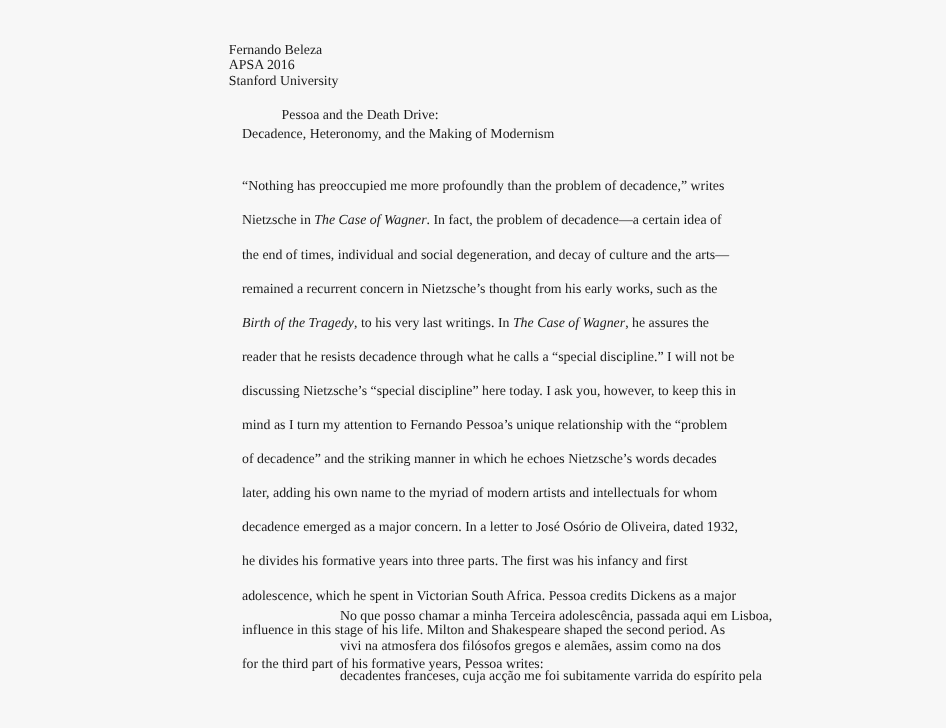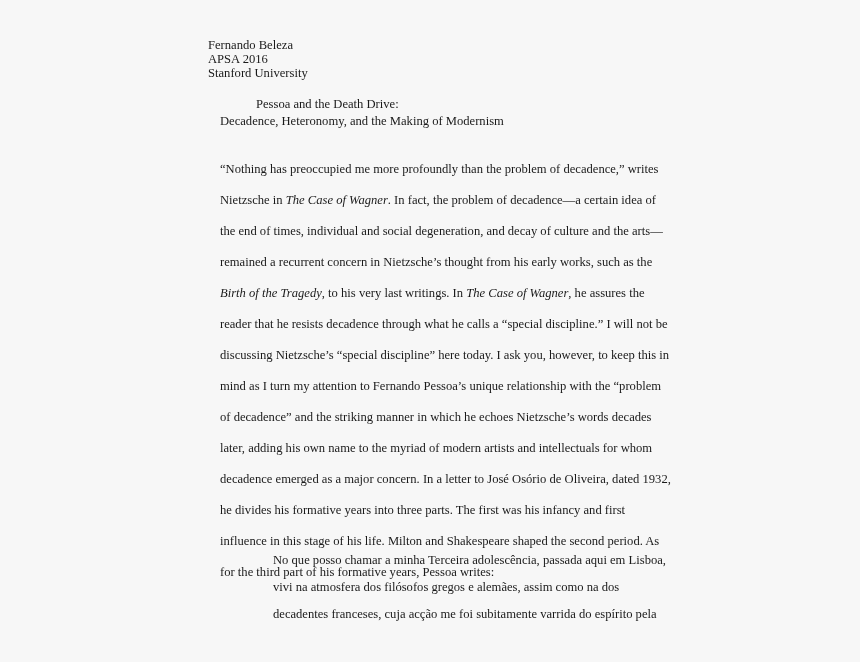--- a/index.html
+++ b/index.html
@@ -49,20 +49,21 @@
       position: absolute;
       left: 273px;
       top: 551px;
       width: 370px;
     }
     .qline {
       display: block;
       white-space: nowrap;
       height: 27px;
       line-height: 18px;
+      margin-left: 36px;
     }
     i { font-style: italic; }
   </style>
 </head>
 <body>
 
 <div class="header-block">
   <span class="header-line">Fernando Beleza</span>
   <span class="header-line">APSA 2016</span>
   <span class="header-line">Stanford University</span>
@@ -79,20 +80,21 @@
   <span class="line"><span>the end of times, individual and social degeneration, and decay of culture and the arts—</span></span>
   <span class="line"><span>remained a recurrent concern in Nietzsche’s thought from his early works, such as the</span></span>
   <span class="line"><i>Birth of the Tragedy</i><span>, to his very last writings. In </span><i>The Case of Wagner</i><span>, he assures the</span></span>
   <span class="line"><span>reader that he resists decadence through what he calls a “special discipline.” I will not be</span></span>
   <span class="line"><span>discussing Nietzsche’s “special discipline” here today. I ask you, however, to keep this in</span></span>
   <span class="line"><span>mind as I turn my attention to Fernando Pessoa’s unique relationship with the “problem</span></span>
   <span class="line"><span>of decadence” and the striking manner in which he echoes Nietzsche’s words decades</span></span>
   <span class="line"><span>later, adding his own name to the myriad of modern artists and intellectuals for whom</span></span>
   <span class="line"><span>decadence emerged as a major concern. In a letter to José Osório de Oliveira, dated 1932,</span></span>
   <span class="line"><span>he divides his formative years into three parts. The first was his infancy and first</span></span>
+  <span class="line"><span>adolescence, which he spent in Victorian South Africa. Pessoa credits Dickens as a major</span></span>
   <span class="line"><span>influence in this stage of his life. Milton and Shakespeare shaped the second period. As</span></span>
   <span class="line"><span>for the third part of his formative years, Pessoa writes:</span></span>
 </div>
 
 <div class="quote">
   <span class="qline">No que posso chamar a minha Terceira adolescência, passada aqui em Lisboa,</span>
   <span class="qline">vivi na atmosfera dos filósofos gregos e alemães, assim como na dos</span>
   <span class="qline">decadentes franceses, cuja acção me foi subitamente varrida do espírito pela</span>
 </div>
 

